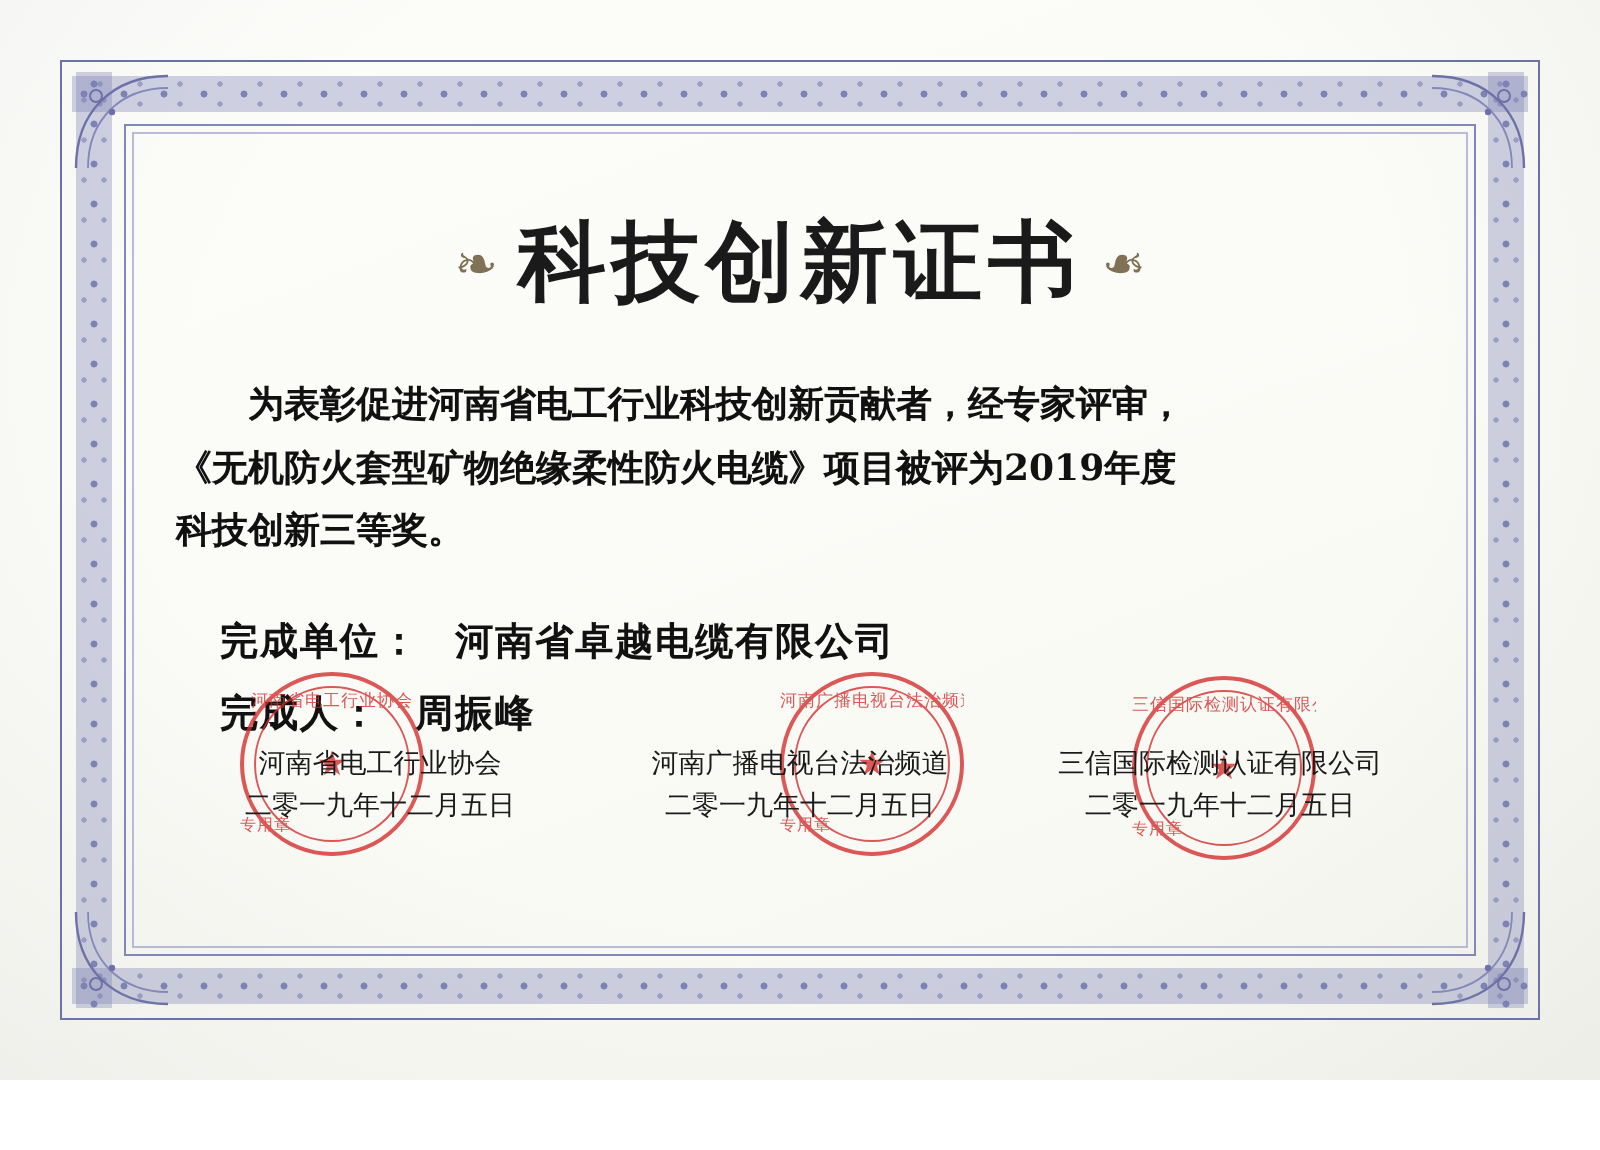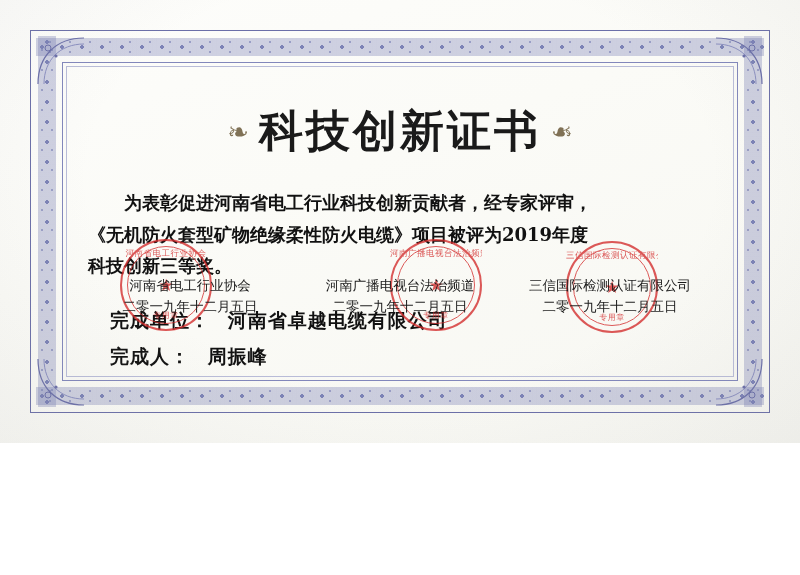--- a/index.html
+++ b/index.html
@@ -10,21 +10,21 @@
     width: 800px;
     height: 575px;
     background: #ffffff;
     font-family: "Liberation Sans", sans-serif;
     overflow: hidden;
   }
 
   #certificate {
     position: relative;
     width: 800px;
-    height: 443px;
+    height: 540px;
     background: linear-gradient(160deg, #fdfdfb 0%, #fbfbf7 40%, #f7f7f2 100%);
     box-sizing: border-box;
     overflow: hidden;
     text-decoration: underline;
   }
 
   
   .border-outer {
     position: absolute;
     left: 30px;
@@ -232,21 +232,21 @@
     font-size: 8.5px;
     color: #d32b2b;
     letter-spacing: 0.5px;
     white-space: nowrap;
     overflow: hidden;
   }
   .seal-bottom-text {
     position: absolute;
     left: 0; right: 0;
     bottom: 10px;
-    text-align: center;
+    text-align: left;
     font-family: "DejaVu Serif", "Liberation Serif", serif;
     font-size: 8px;
     color: #d32b2b;
     letter-spacing: 0.5px;
     white-space: nowrap;
     overflow: hidden;
   }
 
   
   .paper-shade {

